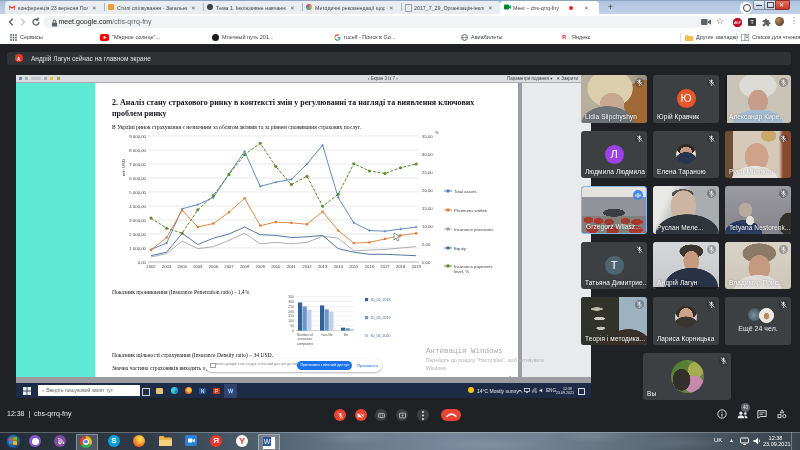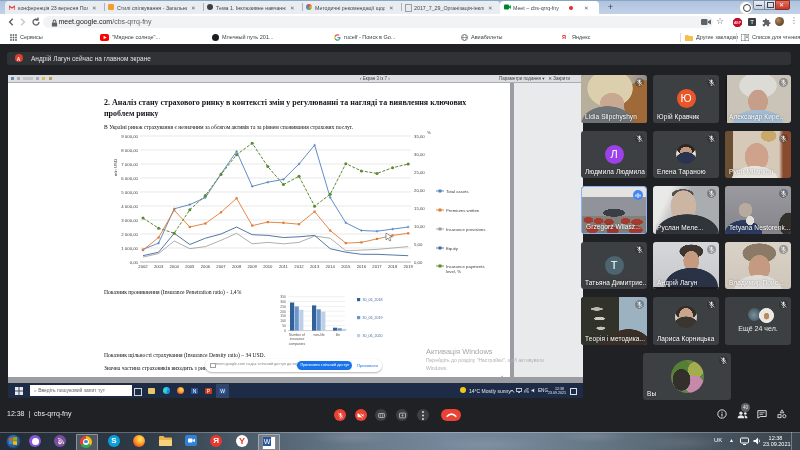--- a/index.html
+++ b/index.html
@@ -152,21 +152,21 @@
   <div class="bmk" style="left:752px;">Список для чтения</div>
 </div>
 
 <div class="abs" id="meet" style="left:0;top:44px;width:800px;height:388px;background:#202124;"></div>
 
 <div class="abs" style="left:7px;top:51.5px;width:784px;height:13.5px;background:#303336;border-radius:3px;"></div>
 <div class="circ" style="left:15px;top:54.3px;width:7.5px;height:7.5px;background:#d93f2b;"></div>
 <div class="abs" style="left:16.8px;top:55.6px;color:#fff;font-size:5px;font-weight:bold;">А</div>
 <div class="abs" style="left:31px;top:55px;color:#dfe1e5;font-size:6.5px;">Андрій Лагун сейчас на главном экране</div>
 
-<div class="abs" id="shared" style="left:8px;top:75px;width:575px;height:323px;background:#ffffff;overflow:hidden;font-family:'Liberation Serif',serif;">
+<div class="abs" id="shared" style="left:16px;top:75px;width:575px;height:323px;background:#5eead4;overflow:hidden;font-family:'Liberation Serif',serif;">
 
   <div class="abs" style="left:0;top:0;width:575px;height:7px;background:#dcdee1;border-bottom:1px solid #aaacaf;"></div>
   <div class="abs" style="left:3px;top:2px;width:3px;height:3px;background:#6b88b4;"></div>
   <div class="abs" style="left:9px;top:2px;width:3px;height:3px;background:#a8adb4;"></div>
   <div class="abs" style="left:15px;top:2px;width:10px;height:3px;background:#c3c7cc;"></div>
   <div class="abs" style="left:28px;top:2px;width:3px;height:3px;background:#a8adb4;"></div>
   <div class="abs" style="left:34px;top:2px;width:3px;height:3px;background:#dcc14e;"></div>
   <div class="abs" style="left:41px;top:2px;width:3px;height:3px;background:#b3a45c;"></div>
   <div class="abs" style="left:352px;top:1px;font-size:4.5px;color:#444;font-family:'Liberation Sans',sans-serif;">‹  Екран 3 із 7  ›</div>
   <div class="abs" style="left:491px;top:1px;font-size:4.5px;color:#444;font-family:'Liberation Sans',sans-serif;">Параметри подання ▾&nbsp;&nbsp;&nbsp;✕ Закрити</div>
@@ -381,21 +381,21 @@
         </svg>
     <svg class="abs" style="left:523px;top:5px;" width="5" height="5" viewBox="0 0 5 5">
           <path d="M0.5 1.8v1.4h1.2L3.2 4.6V0.4L1.7 1.8z" fill="#dfe2e6"></path>
         </svg>
     <div class="abs" style="left:530px;top:5px;font-size:4.6px;color:#e8eaed;">ENG</div>
     <div class="abs" style="left:540px;top:3.5px;width:16px;font-size:3.6px;line-height:4.5px;color:#e8eaed;text-align:right;">12:38<br>23.09.2021</div>
     <div class="abs" style="left:562px;top:5px;width:4.5px;height:4.5px;border:0.8px solid #dfe2e6;border-radius:0.5px;"></div>
   </div>
 </div>
 
-<div class="abs" style="left:426px;top:347px;color:#a8a8a8;font-size:7.5px;">Активація Windows</div>
+<div class="abs" style="left:426px;top:347px;color:#a8a8a8;font-size:7.5px;font-family:Liberation Mono, monospace;">Активація Windows</div>
 <div class="abs" style="left:426px;top:357px;color:#b2b2b2;font-size:5px;line-height:7.5px;">Перейдіть до розділу "Настройки", щоб активувати<br>Windows.</div>
 
 <div class="abs" style="left:205px;top:358.5px;width:177px;height:13px;background:#fff;border-radius:6.5px;box-shadow:0 1px 2px rgba(0,0,0,.3);"></div>
 <div class="abs" style="left:209.5px;top:362.5px;width:4.5px;height:3.5px;border:0.8px solid #9aa0a6;border-radius:0.5px;"></div>
 <div class="abs" style="left:216px;top:362px;font-size:3.8px;color:#80868b;">meet.google.com надає спільний доступ до екрана</div>
 <div class="abs" style="left:297px;top:360.5px;width:55px;height:9px;background:#1a73e8;border-radius:4.5px;"></div>
 <div class="abs" style="left:300.5px;top:363.2px;font-size:3.8px;color:#fff;">Припинити спільний доступ</div>
 <div class="abs" style="left:357px;top:362.8px;font-size:4.2px;color:#1a73e8;">Приховати</div>
 
 <div id="tiles">

